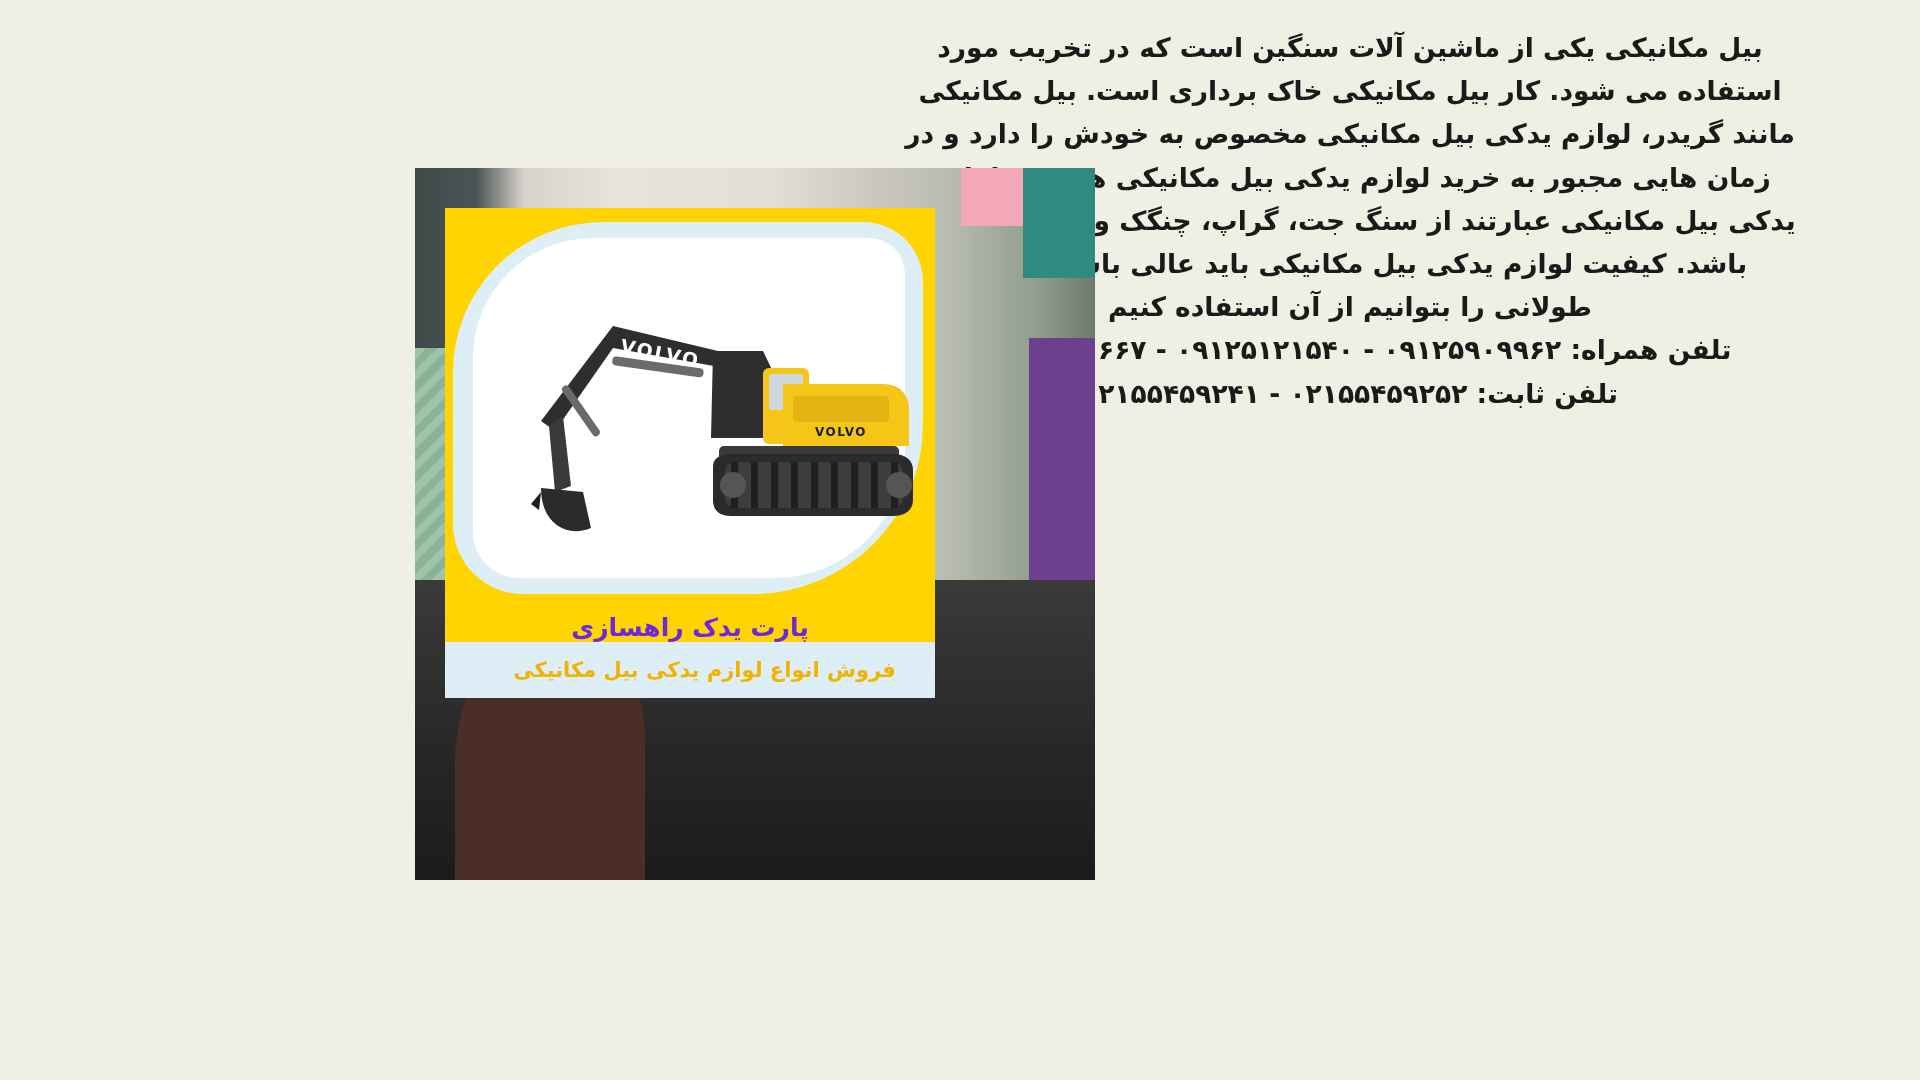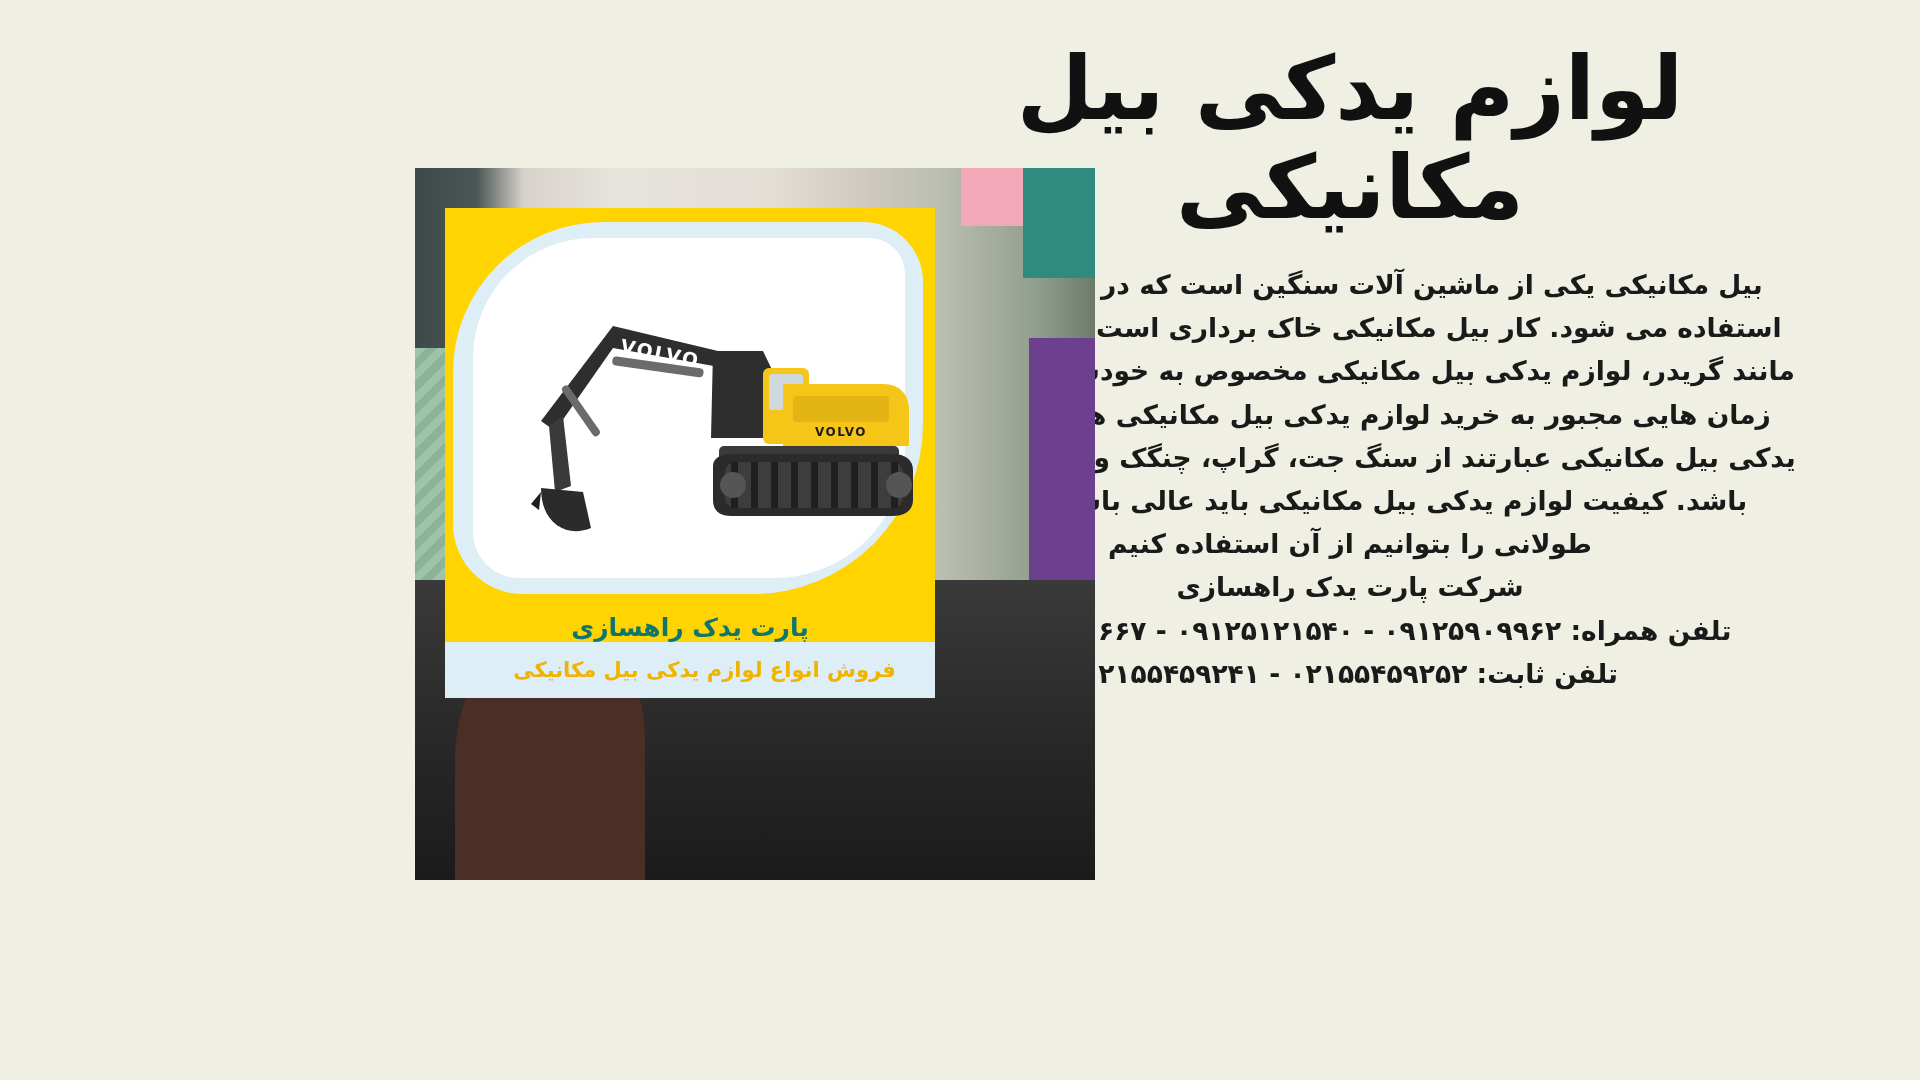--- a/index.html
+++ b/index.html
@@ -154,21 +154,21 @@
     border-radius: 120px 36px 130px 46px;
   }
   .poster-brand {
     position: absolute;
     bottom: 56px;
     left: 0;
     width: 100%;
     text-align: center;
     font-size: 25px;
     font-weight: bold;
-    color: #0f766e;
+    color: #6d28d9;
     letter-spacing: 2px;
   }
   .poster-footer {
     position: absolute;
     bottom: 0;
     left: 0;
     width: 100%;
     height: 56px;
     background: #ddeef6;
     display: flex;
@@ -193,25 +193,23 @@
   }
   .ex-svg { display:block; width:100%; height:100%; }
 </style>
 </head>
 <body>
 
 <div class="slide">
 
   <div class="text-col">
 
-    <h1 class="title">لوازم یدکی بیل مکانیکی</h1>
 
     <div class="body-block">
       <p>بیل مکانیکی یکی از ماشین آلات سنگین است که در تخریب مورد استفاده می شود. کار بیل مکانیکی خاک برداری است. بیل مکانیکی مانند گریدر، لوازم یدکی بیل مکانیکی مخصوص به خودش را دارد و در زمان هایی مجبور به خرید لوازم یدکی بیل مکانیکی هستیم. لوازم یدکی بیل مکانیکی عبارتند از سنگ جت، گراپ، چنگک و انواع دیگر می باشد. کیفیت لوازم یدکی بیل مکانیکی باید عالی باشد تا مدتی طولانی را بتوانیم از آن استفاده کنیم</p>
-      <p class="company">شرکت پارت یدک راهسازی</p>
       <p class="phone-line">تلفن همراه: ۰۹۱۲۵۹۰۹۹۶۲ - ۰۹۱۲۵۱۲۱۵۴۰ - ۰۹۱۲۶۹۳۱۶۶۷</p>
       <p class="phone-line">تلفن ثابت: ۰۲۱۵۵۴۵۹۲۵۲ - ۰۲۱۵۵۴۵۹۲۴۱</p>
     </div>
 
   </div>
 
   <div class="photo-wrap">
 
     <div class="photo-bg">
       <div class="bg-wall"></div>

